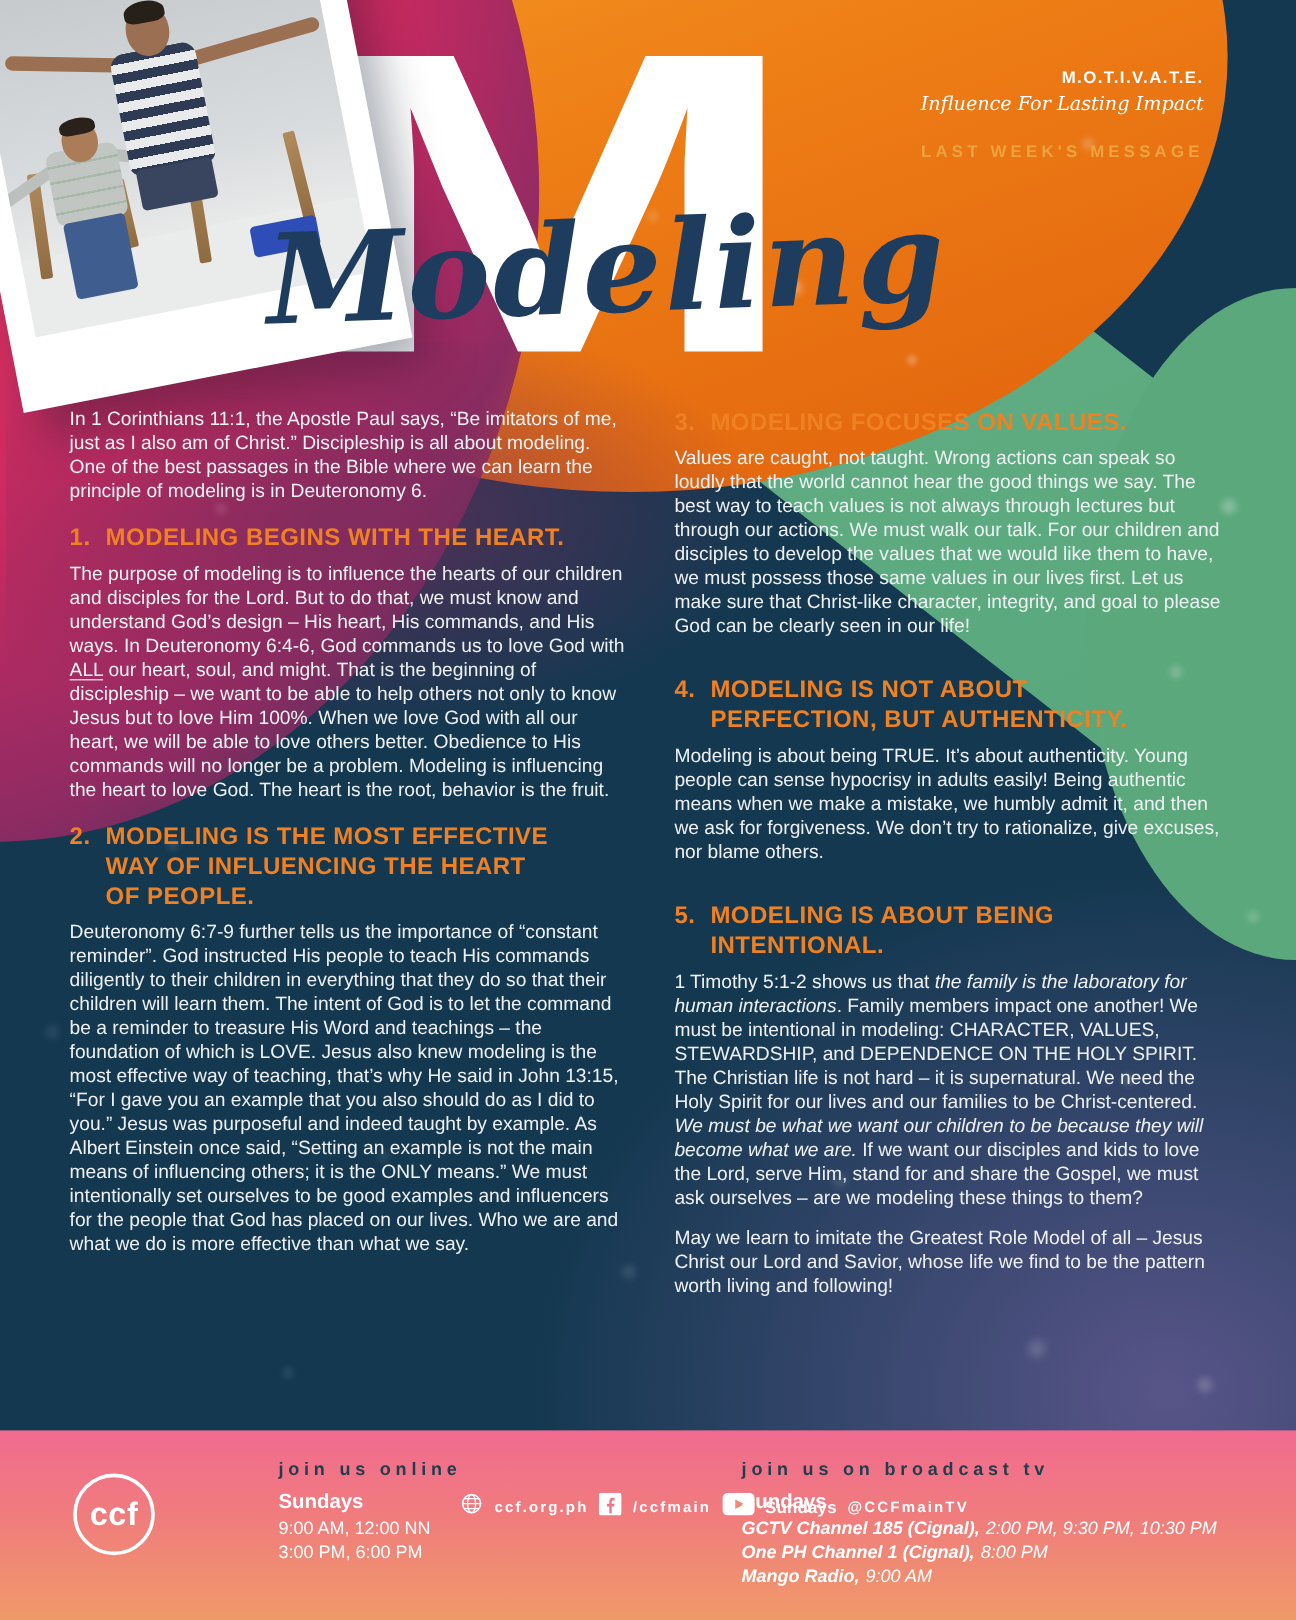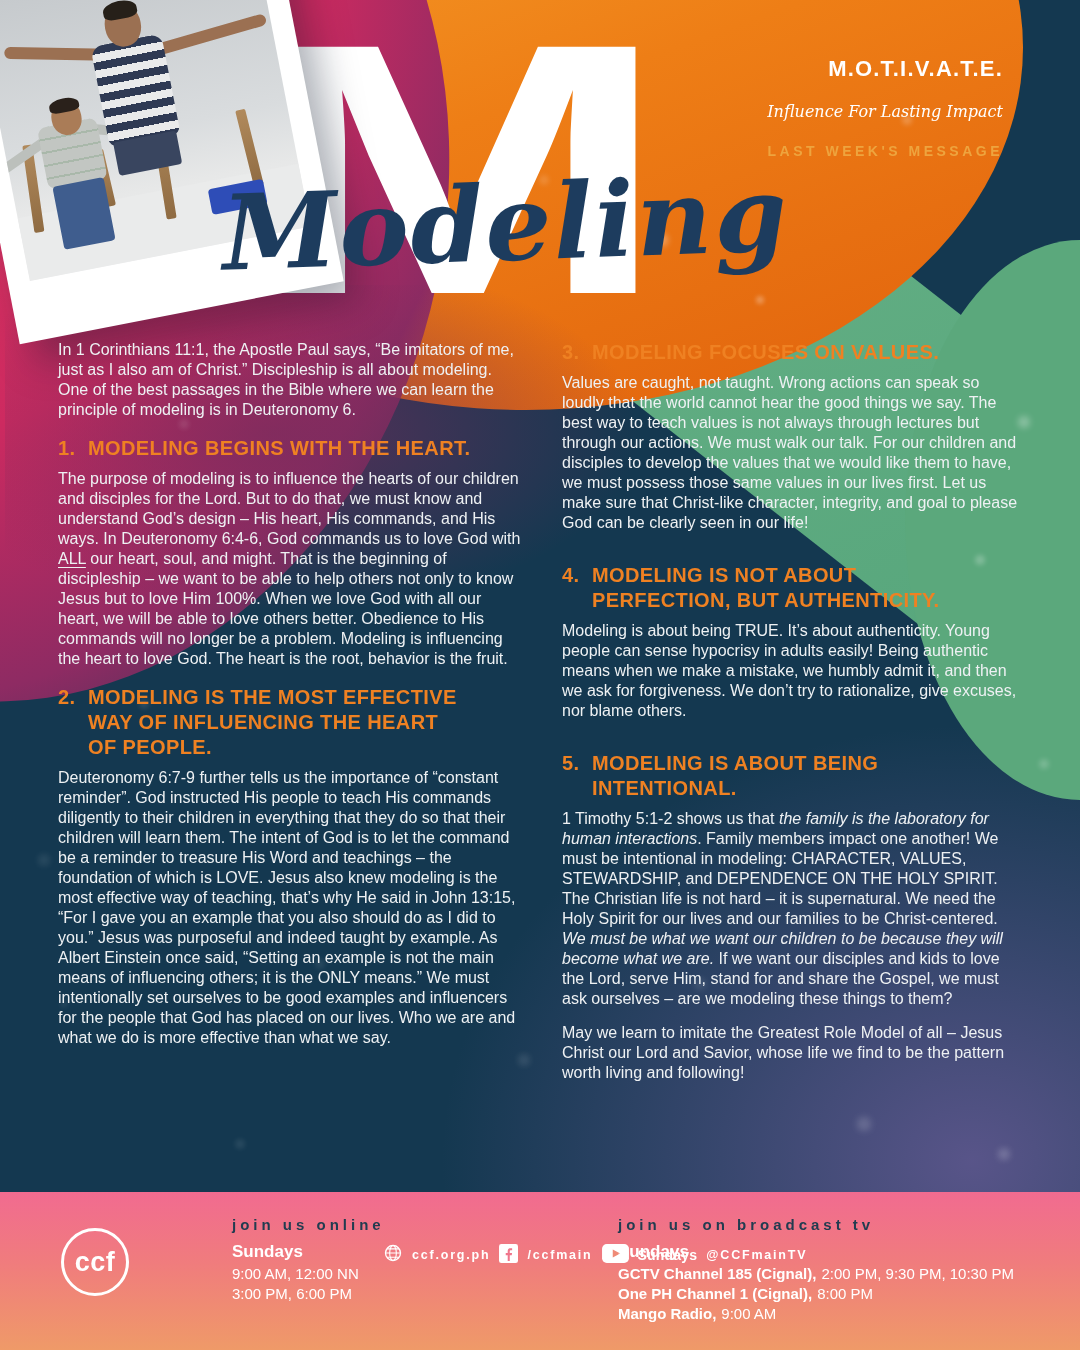--- a/index.html
+++ b/index.html
@@ -67,22 +67,22 @@
     transform:rotate(-24deg);transform-origin:right center;}
   .child .arm-r{position:absolute;left:72px;top:24px;width:78px;height:10px;background:#bcc0bc;border-radius:6px;
     transform:rotate(16deg);transform-origin:left center;}
   .child .torso{position:absolute;left:30px;top:22px;width:60px;height:62px;border-radius:8px;
     background:repeating-linear-gradient(180deg,#c2c6c2 0 11px,#a9b8aa 11px 13px);}
   .child .jeans{position:absolute;left:34px;top:82px;width:52px;height:64px;background:#3f5d8e;border-radius:4px;}
   .script-title{position:absolute;left:222px;top:172px;z-index:6;color:#1d3c5e;
     font-family:"DejaVu Serif",serif;font-style:italic;font-weight:700;font-size:104px;line-height:1;
     transform:rotate(-2deg);letter-spacing:2px;}
   .brand{position:absolute;right:77px;top:56px;z-index:4;text-align:right;color:#fff;}
-  .brand-title{font-size:22px;font-weight:800;letter-spacing:1.2px;}
-  .brand-tagline{font-family:"DejaVu Serif",serif;font-style:italic;font-size:16px;margin-top:20px;}
+  .brand-title{font-size:14px;font-weight:800;letter-spacing:1.2px;}
+  .brand-tagline{font-family:"DejaVu Serif",serif;font-style:italic;font-size:16px;margin-top:5px;}
   .brand-label{margin-top:22px;font-size:14px;font-weight:700;letter-spacing:3.5px;color:#eea43e;}
 
   
   .col{position:absolute;top:340px;width:463px;z-index:7;color:#eef1f3;}
   .col-left{left:58px;}
   .col-right{left:562px;}
   .body-p{font-size:16px;line-height:20px;margin:0 0 14px;}
   .body-p .i{font-style:italic;}
   .body-p .u{text-decoration:underline;text-underline-offset:3px;}
   .section{margin-top:16px;}
@@ -101,21 +101,21 @@
     display:flex;align-items:center;justify-content:center;color:#fff;font-weight:700;font-size:27px;letter-spacing:.5px;}
   .f-head{font-size:15px;font-weight:700;letter-spacing:4px;color:#223c50;}
   .f-day{font-size:17px;font-weight:700;color:#fff;margin-top:9px;}
   .f-online{position:absolute;left:232px;top:24px;}
   .f-times{font-size:15px;color:#fff;line-height:20px;margin-top:2px;}
   .f-links{position:absolute;left:383px;top:51px;display:flex;flex-direction:row;gap:9px;}
   .f-link{display:flex;align-items:center;gap:9px;color:#fff;}
   .f-link .txt{font-size:12.5px;letter-spacing:1.8px;font-weight:700;}
   .yt-word{font-size:14px;font-weight:800;letter-spacing:.2px;}
   .f-broadcast{position:absolute;left:618px;top:24px;}
-  .sched{margin-top:2px;}
+  .sched{margin-top:2px;font-style:italic;}
   .sched-row{font-size:15px;color:#fff;line-height:20px;}
   .sched-row .ch{font-weight:700;margin-right:5px;}
 </style>
 </head>
 <body>
 
 <div class="page">
 
   <div class="purple-glow"></div>
   <div class="teal-band"></div>

